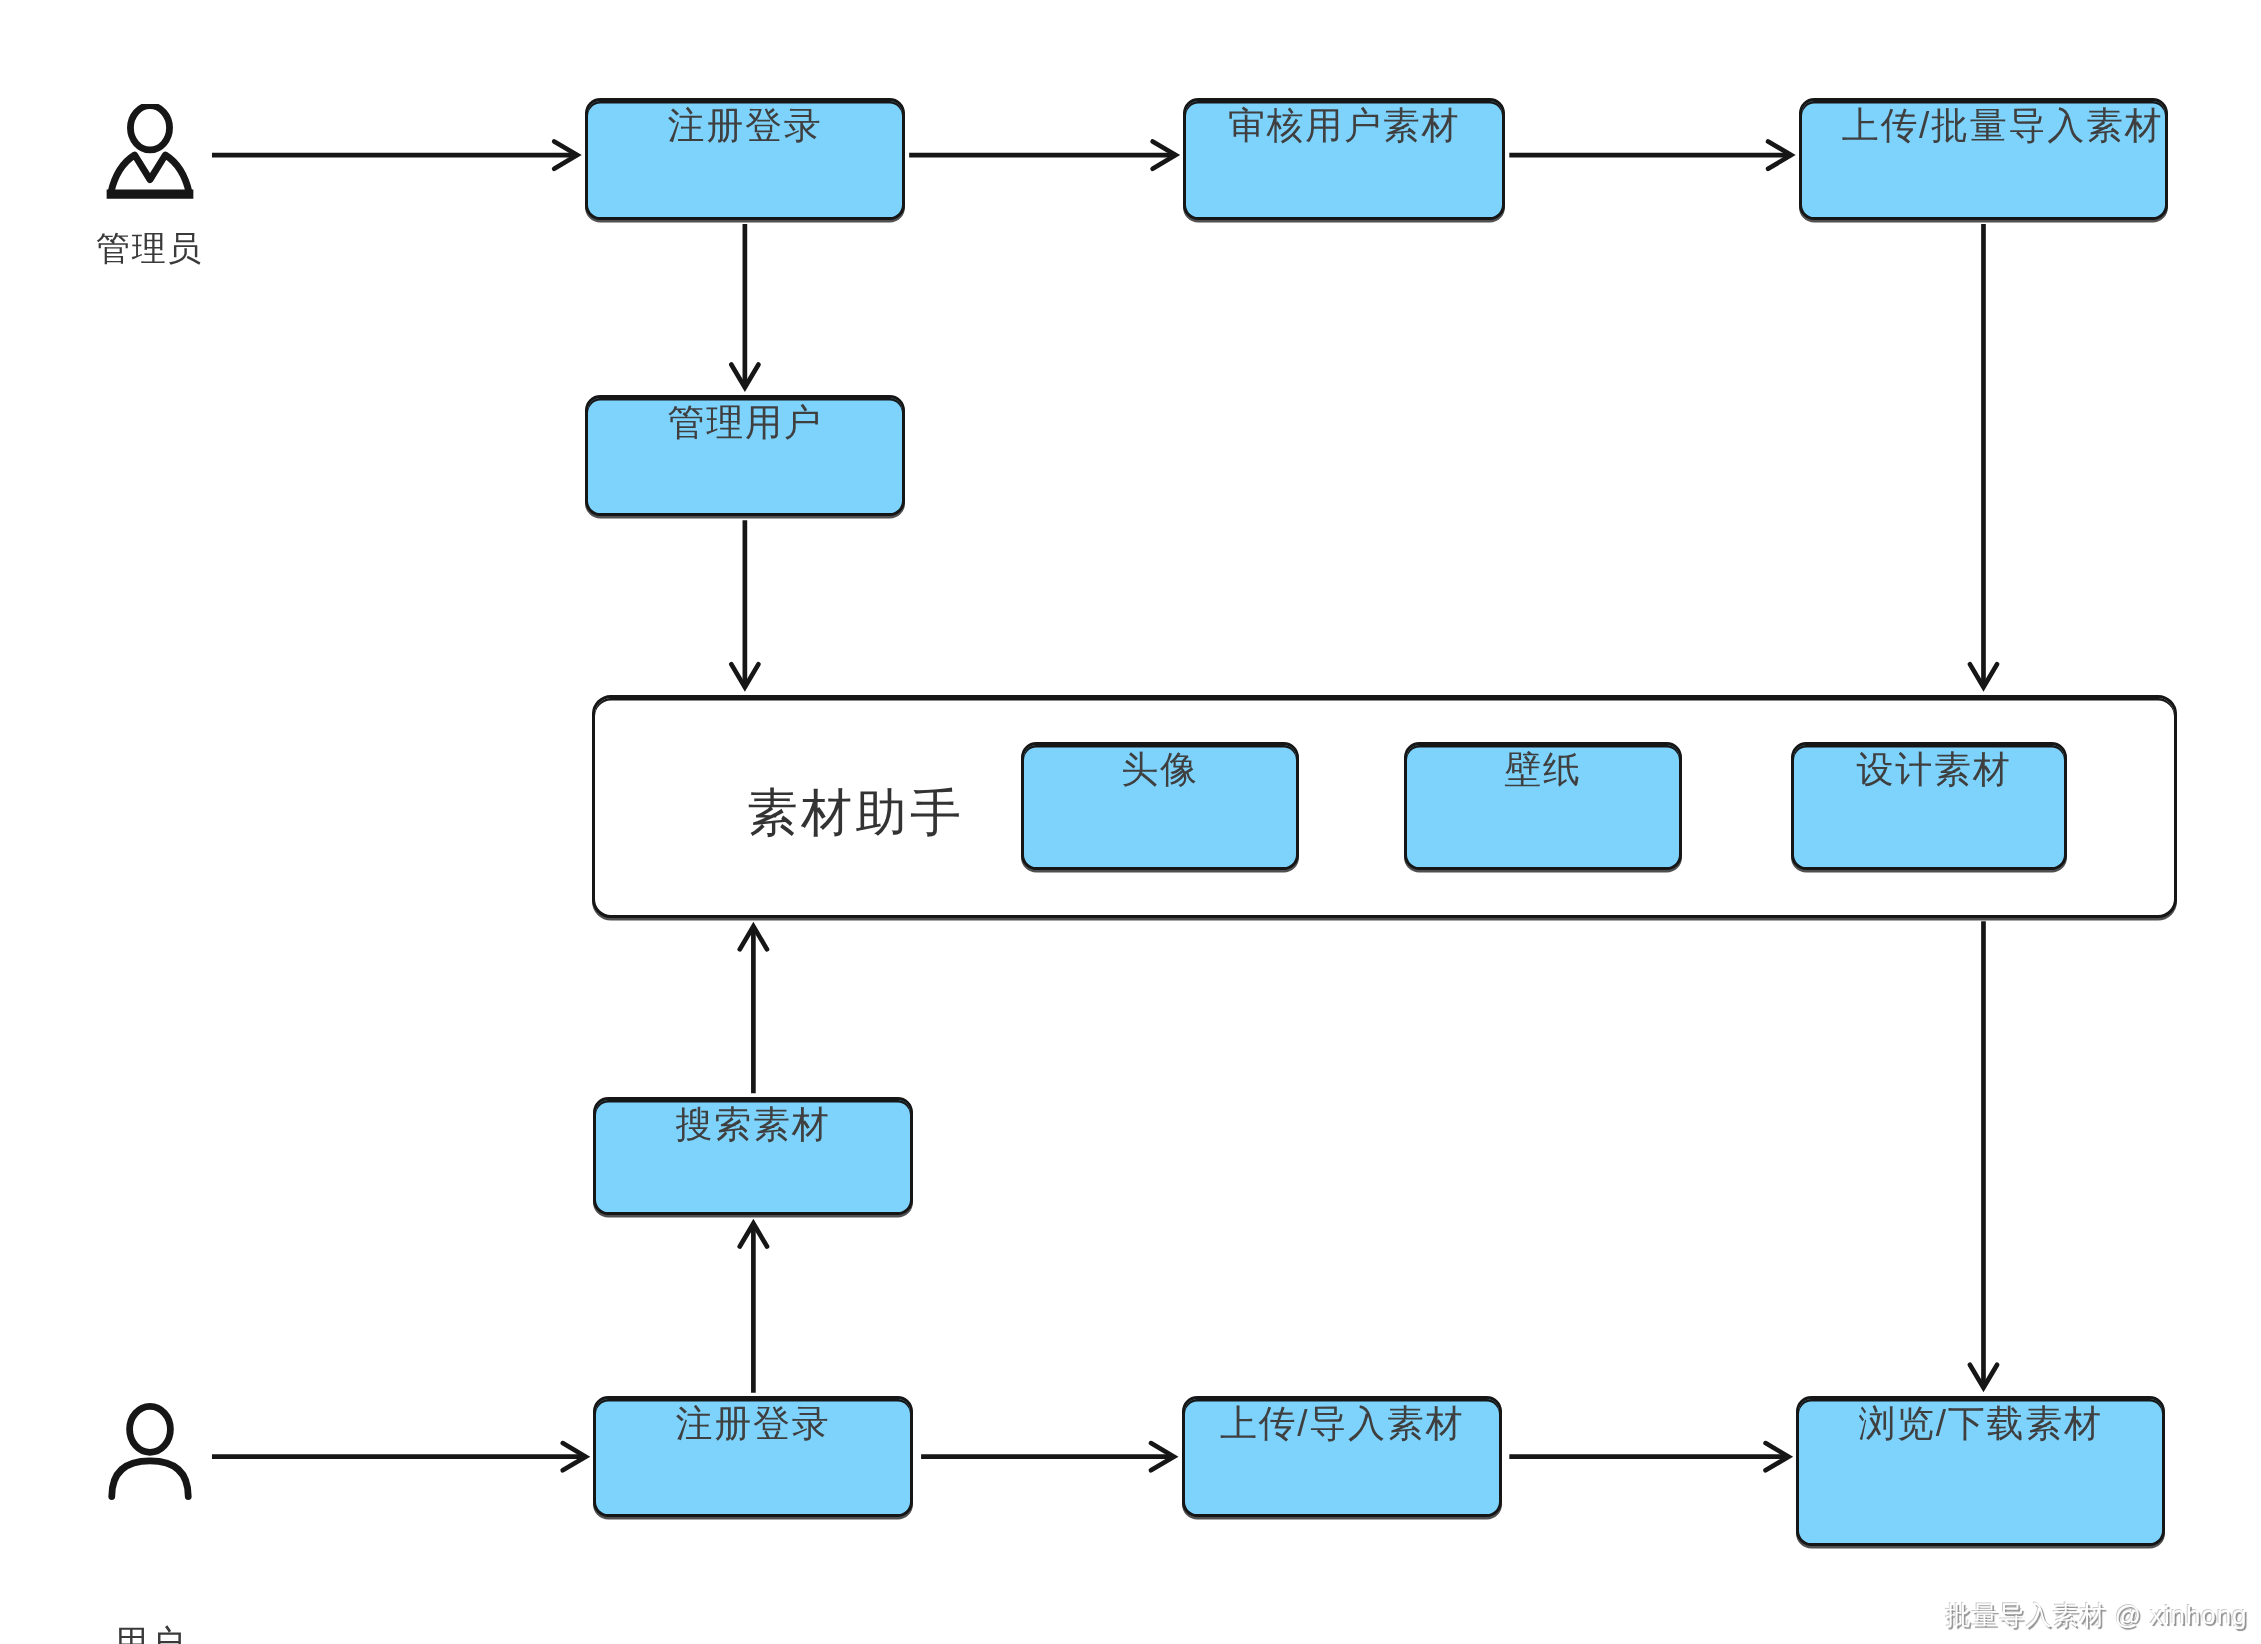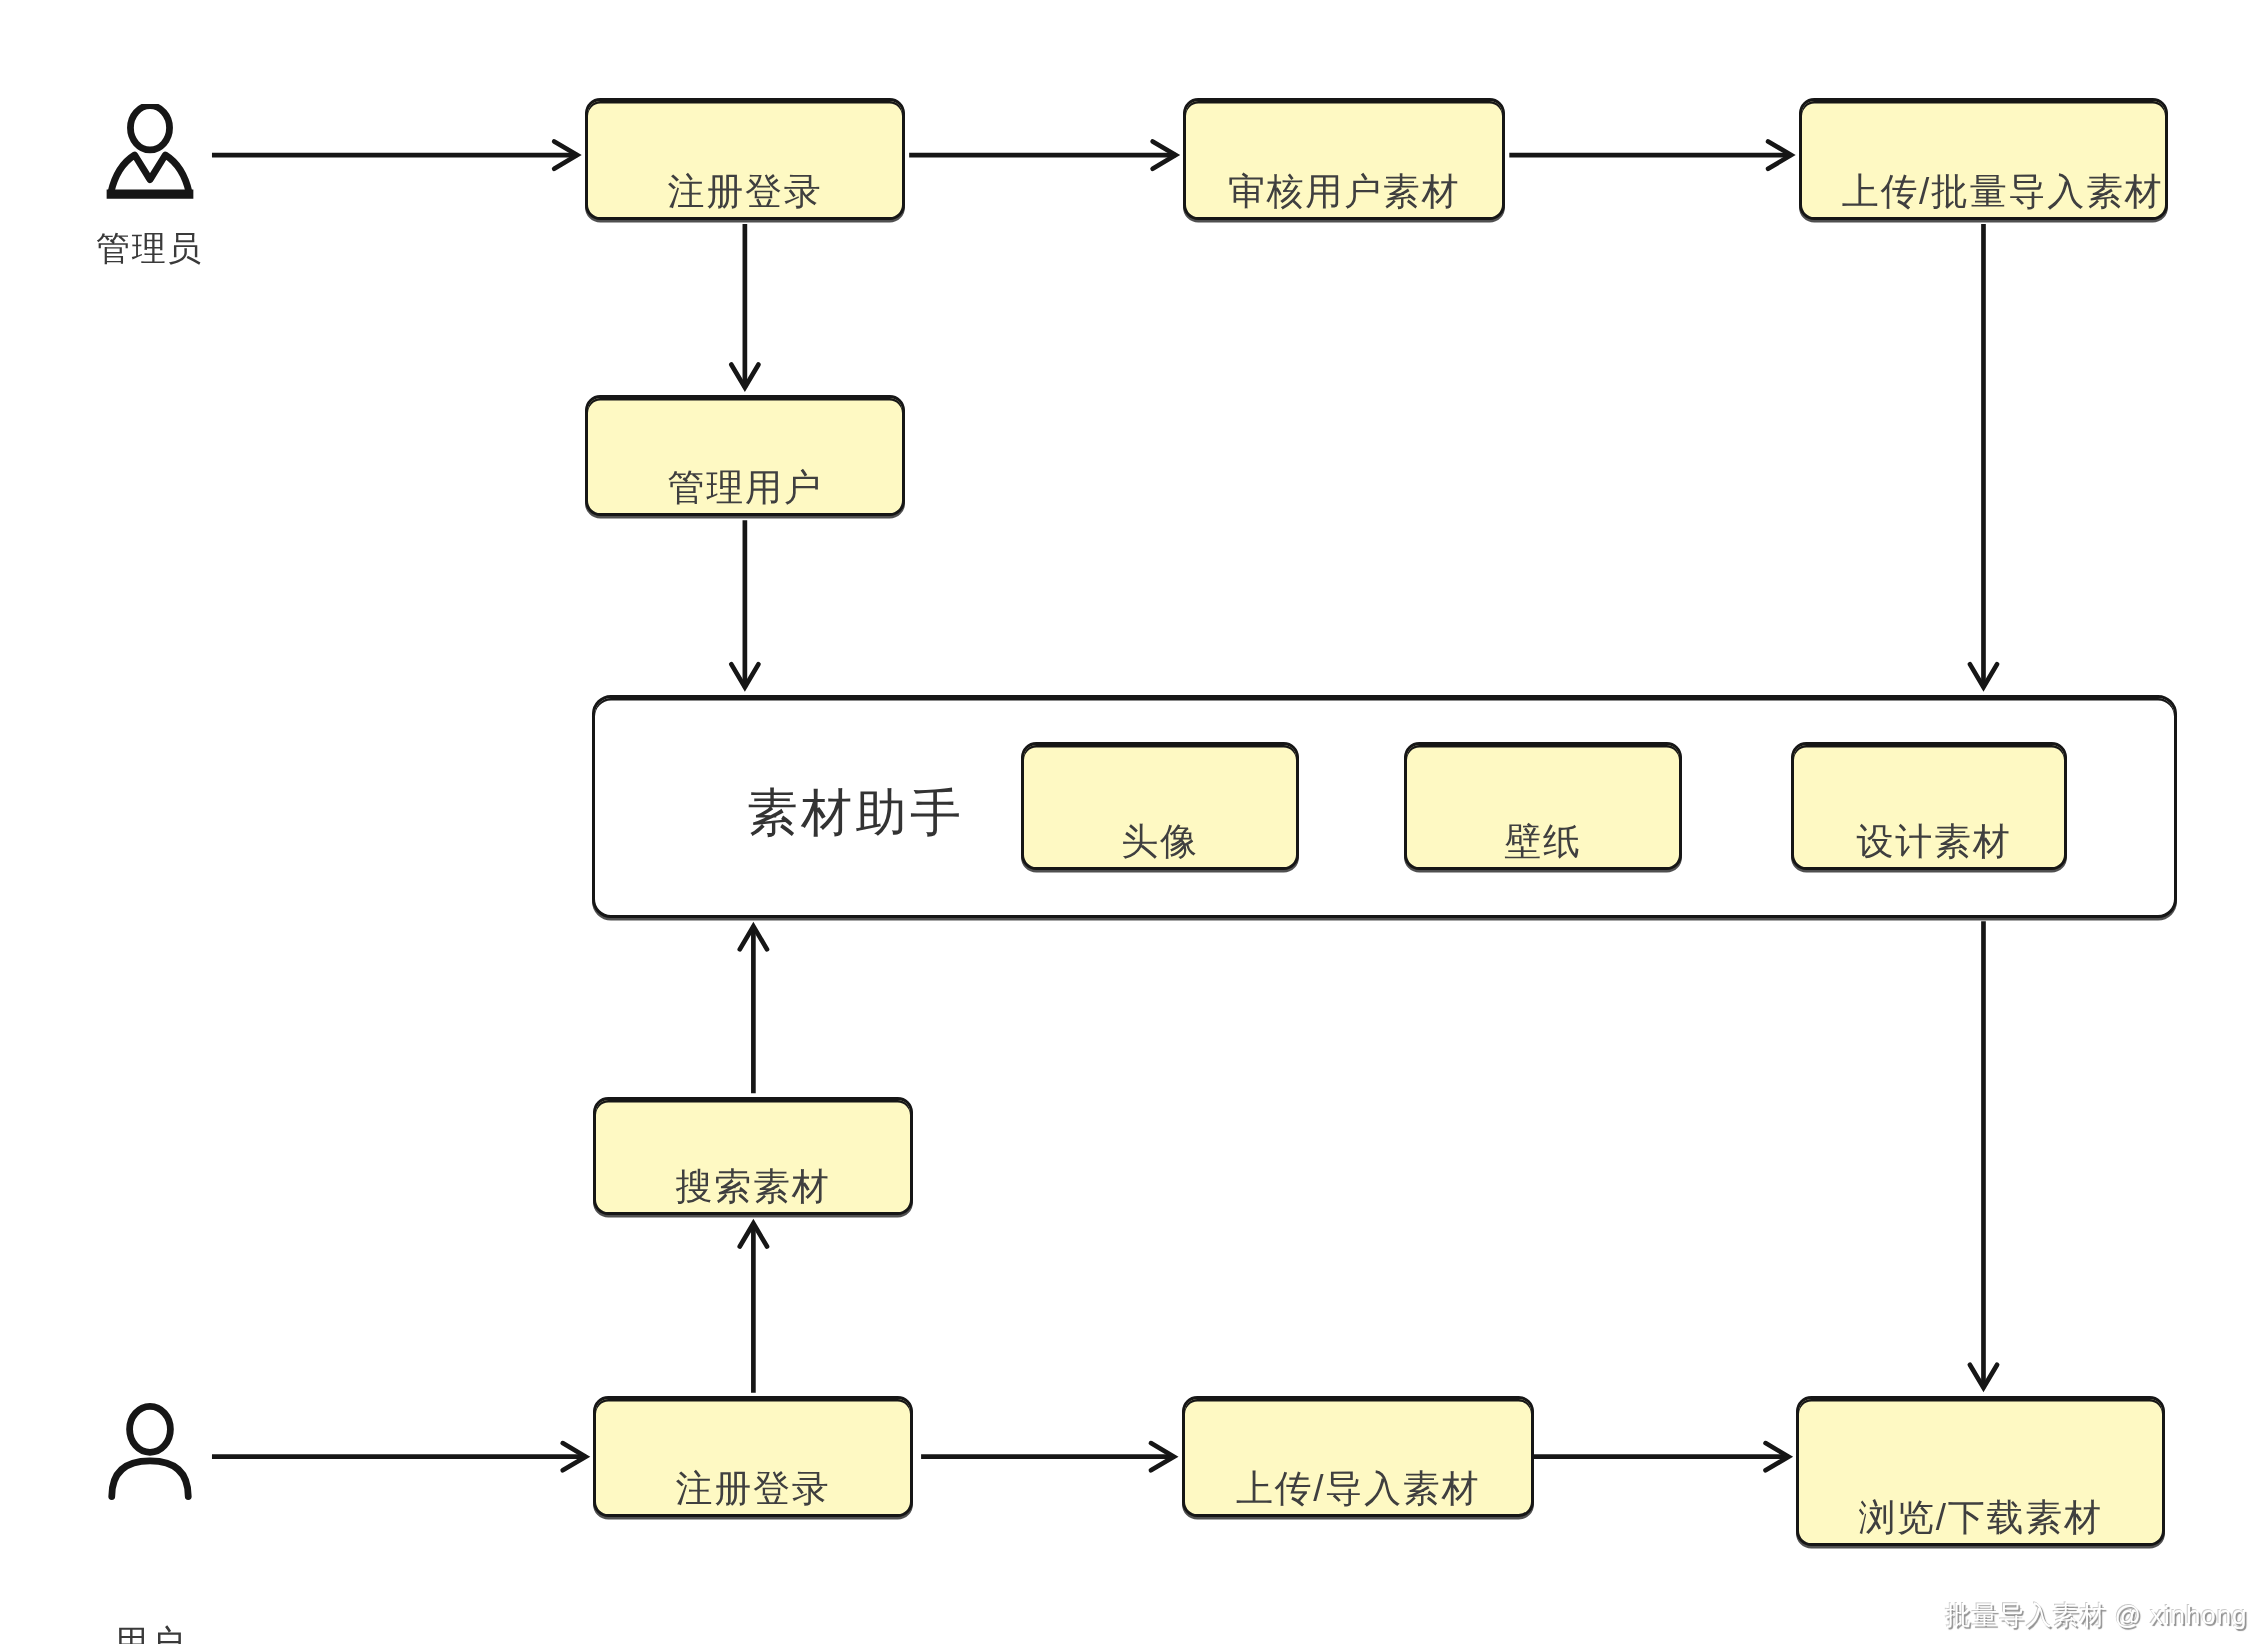--- a/index.html
+++ b/index.html
@@ -12,26 +12,26 @@
     overflow: hidden;
   }
   .edges {
     position: absolute;
     left: 0; top: 0;
     z-index: 1;
   }
   .node {
     position: absolute;
     z-index: 2;
-    background: #fef9c3;
+    background: #7dd3fc;
     border: 3.4px solid #161616;
     border-radius: 15.3px;
     box-shadow: inset 0 2.6px 0 0 #161616, 0 2.6px 0 0 rgba(22,22,22,0.75);
     display: flex;
-    align-items: flex-end;
+    align-items: flex-start;
     justify-content: center;
     box-sizing: border-box;
   }
   .node-label {
     font-size: 37px;
     color: #3f3f3f;
     letter-spacing: 1.7px;
     white-space: nowrap;
   }
   .container-box {
@@ -144,21 +144,21 @@
 
   <svg class="actor-icon" style="left:99px; top:1403px;" width="102" height="102" viewBox="0 0 120 120">
     <ellipse cx="60" cy="31" rx="24" ry="27" fill="none" stroke="#161616" stroke-width="8"></ellipse>
     <path d="M15,110 Q15,68 60,68 Q105,68 105,110" fill="none" stroke="#161616" stroke-width="8" stroke-linecap="round"></path>
   </svg>
   <div class="actor-label" style="left:56px; top:1596px; width:187px;margin-top:24px;">用户</div>
 
   <div class="node" style="left:593px; top:1396px; width:320px; height:121px;">
     <span class="node-label">注册登录</span>
   </div>
-  <div class="node" style="left:1182px; top:1396px; width:352px; height:121px;">
+  <div class="node" style="left:1182px; top:1396px; width:320px; height:121px;">
     <span class="node-label">上传/导入素材</span>
   </div>
   <div class="node" style="left:1796px; top:1396px; width:369px; height:150px;">
     <span class="node-label">浏览/下载素材</span>
   </div>
 
   <div class="watermark">批量导入素材 @ xinhong</div>
 
 </div>
 

